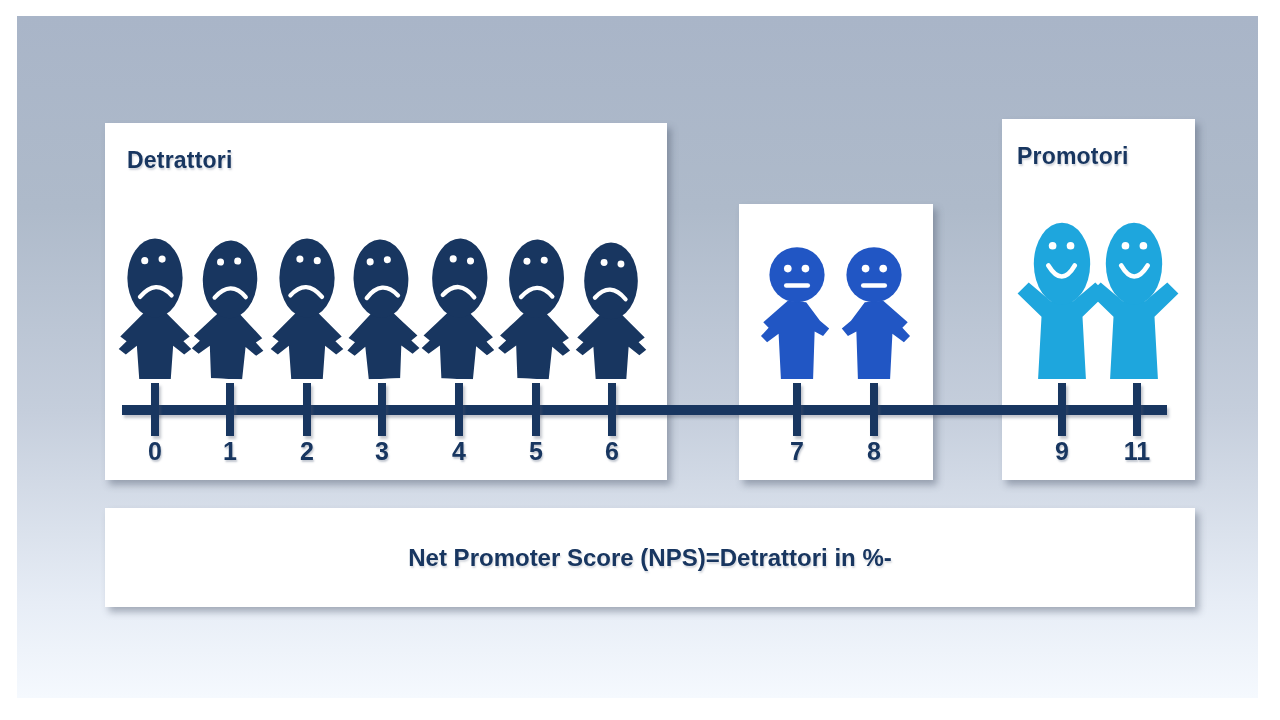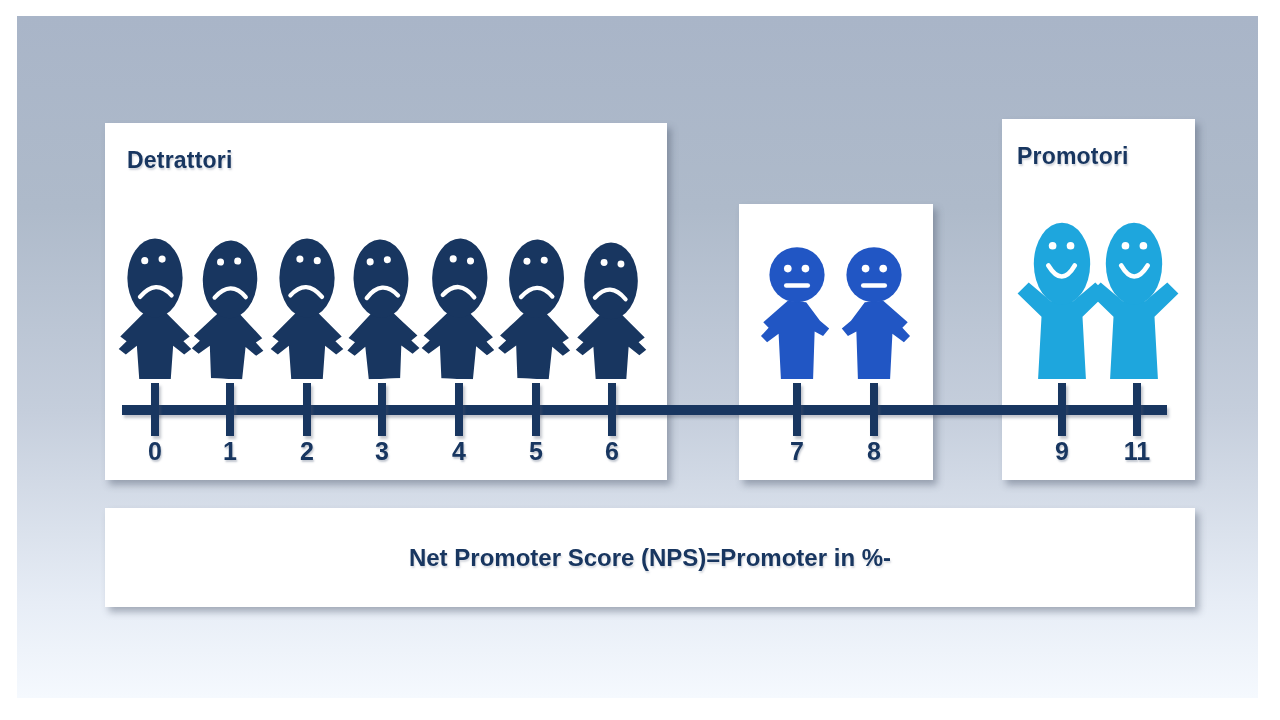--- a/index.html
+++ b/index.html
@@ -167,19 +167,19 @@
     <div class="tick-label" style="left:570px;">6</div>
     <div class="tick-label" style="left:755px;">7</div>
     <div class="tick-label" style="left:832px;">8</div>
     <div class="tick-label" style="left:1020px;">9</div>
     <div class="tick-label" style="left:1095px;">11</div>
 
     <div class="panel panel-formula">
       <div class="formula-row">
         <span>Net Promoter Score (NPS)</span>
         <span>=</span>
-        <span>Promoter in %</span>
+        <span>Detrattori in %</span>
         <span>-</span>
       </div>
     </div>
 
   </div>
 </div>
 
 </body></html>

